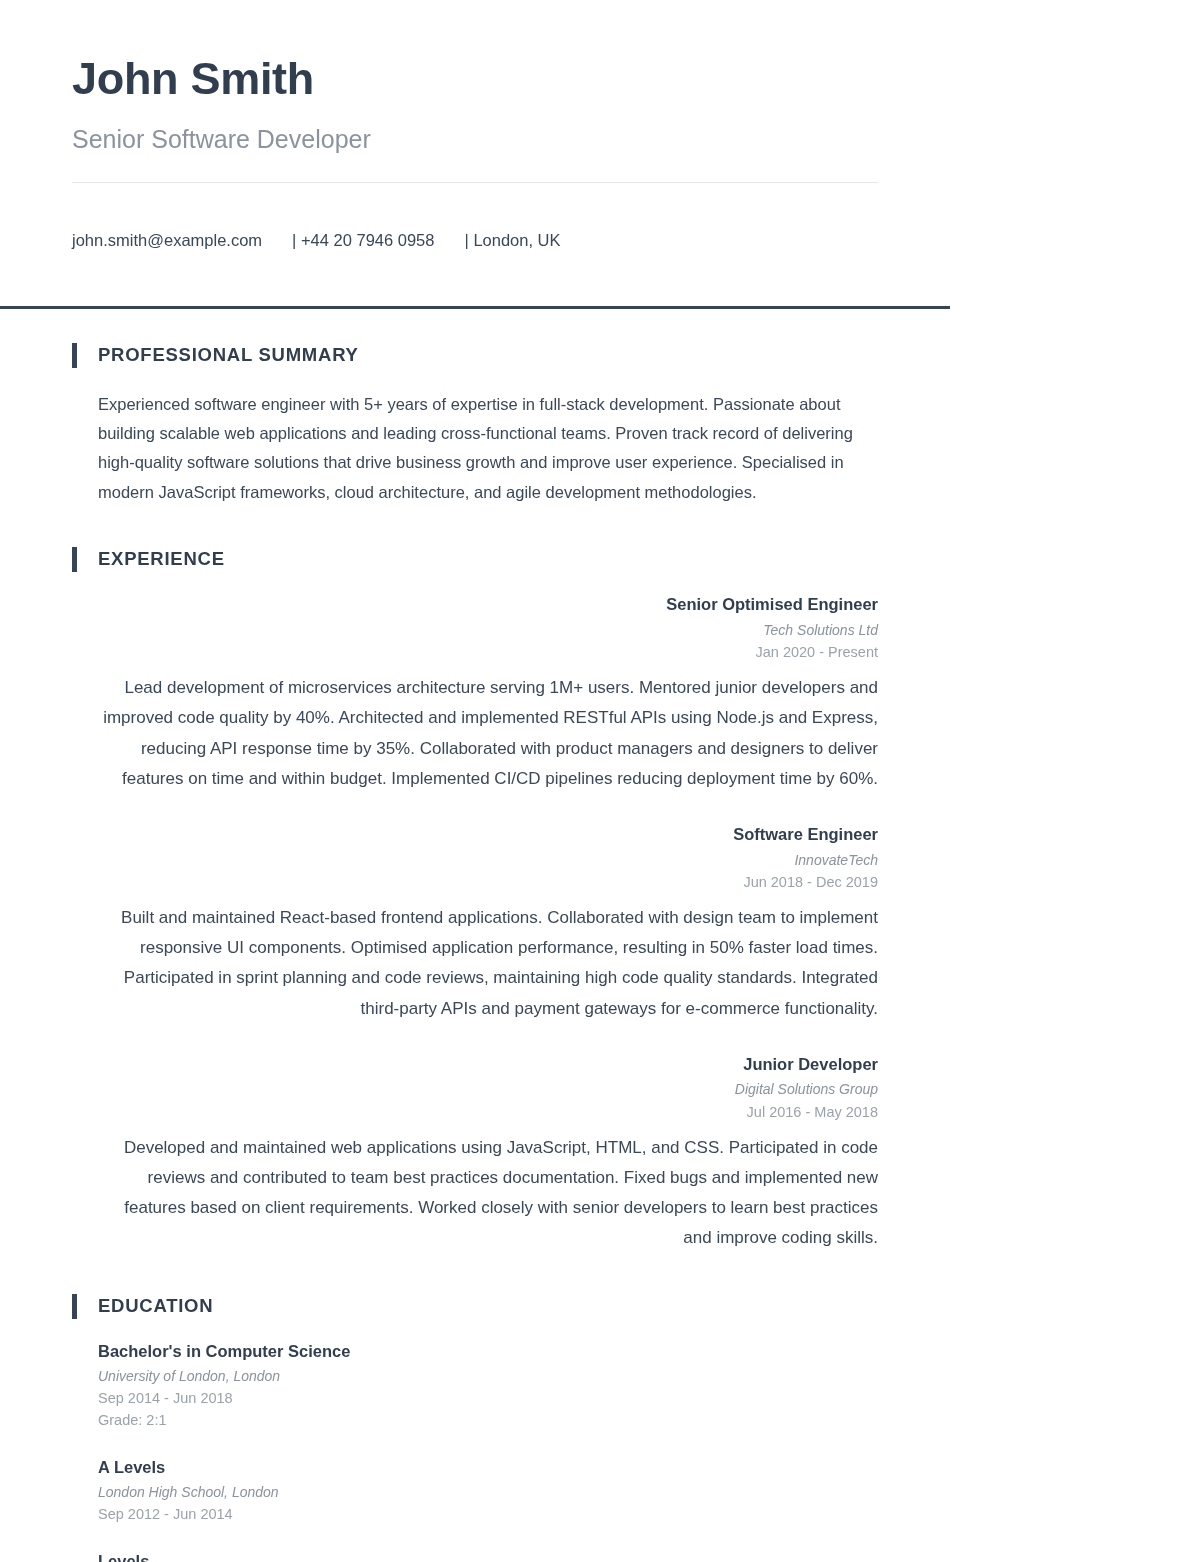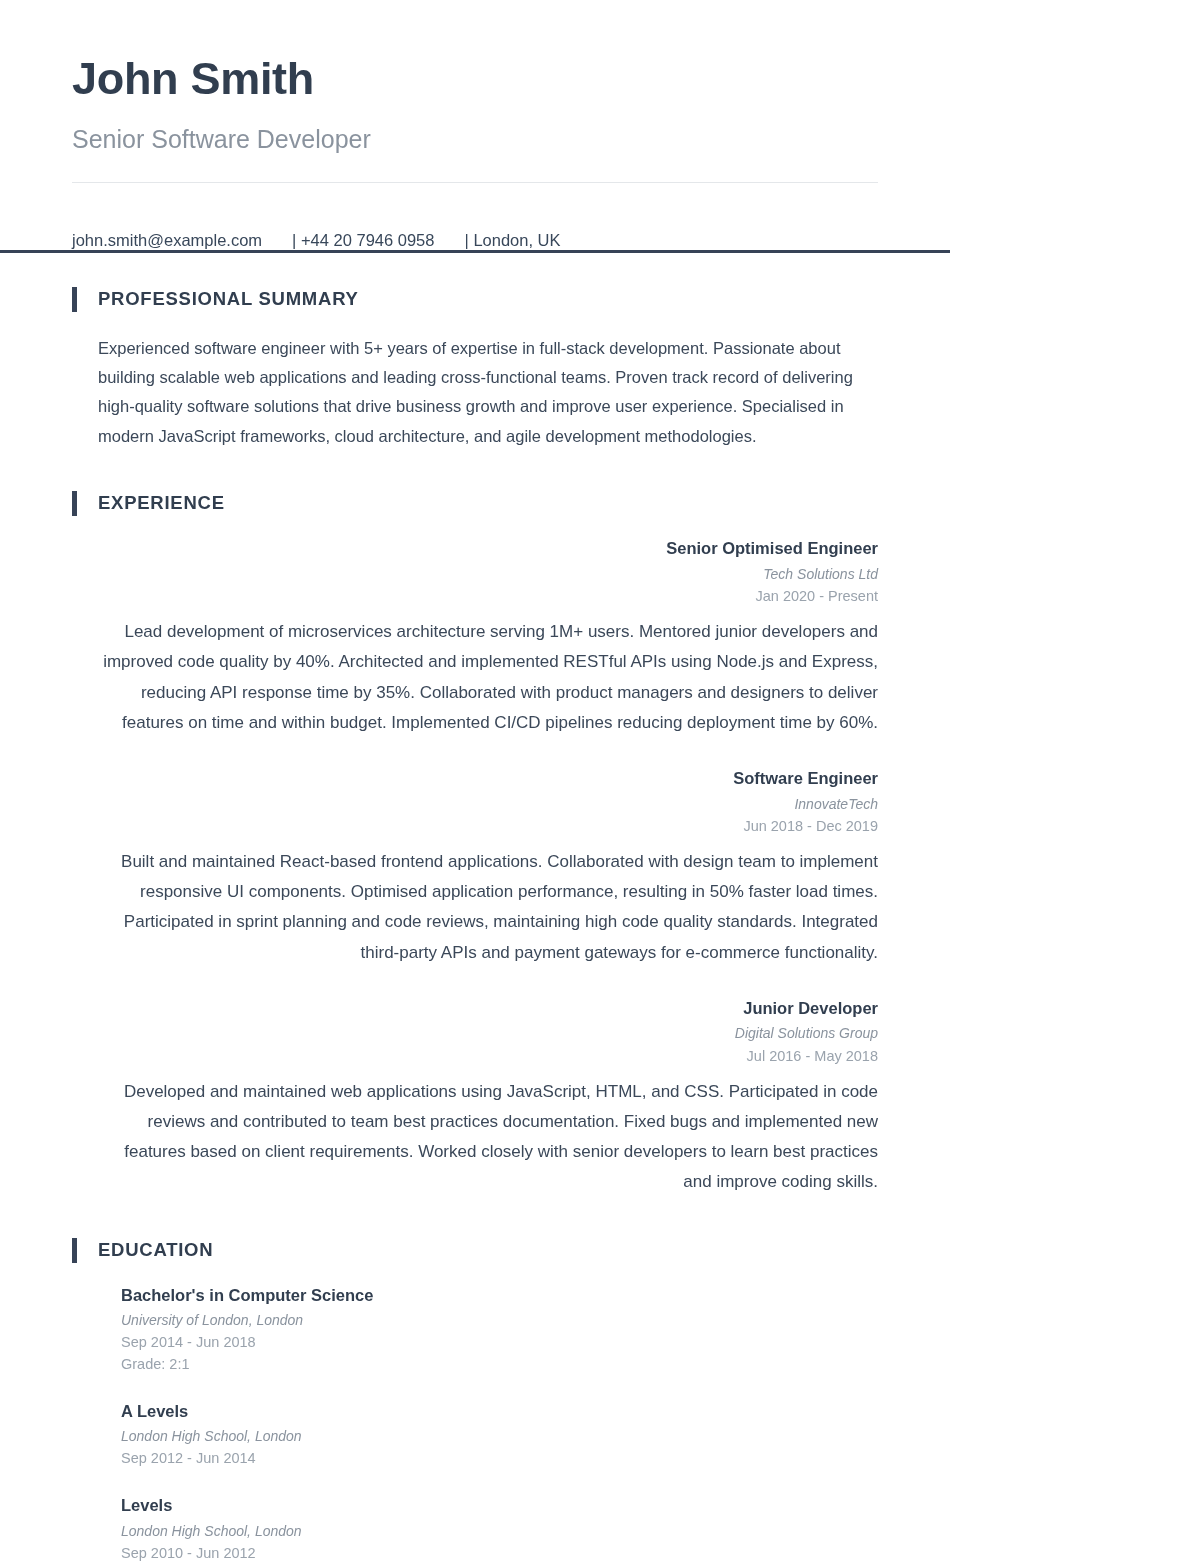--- a/index.html
+++ b/index.html
@@ -48,20 +48,21 @@
     height: 1px;
     background: #e4e7ea;
     width: 100%;
     margin: 0 0 26px 0;
   }
   .contact-line {
     font-size: 16.5px;
     color: #38475a;
     display: block;
     white-space: nowrap;
+    padding-bottom: 56px;
     margin-top: 48px;
   }
   .contact-item { display: inline; }
   .contact-sep {
     display: inline-block;
     width: 30px;
   }
   .contact-pipe { display: inline; }
 
   .header-divider {
@@ -141,21 +142,21 @@
     font-size: 17px;
     line-height: 1.78;
     color: #3b4859;
     margin: 10px 0 0 0;
     max-width: 1035px;
   }
 
   .exp-section { margin-top: 40px; text-align: right; }
   .edu-section { margin-top: 40px; }
 
-  .edu-entry { margin-bottom: 26px; margin-left: 23px; }
+  .edu-entry { margin-bottom: 26px; }
   .edu-entry:last-child { margin-bottom: 0; }
 </style>
 </head>
 <body>
 
 <div class="page">
 
   <div class="header">
     <h1 class="name">John Smith</h1>
     <div class="job-title">Senior Software Developer</div>

